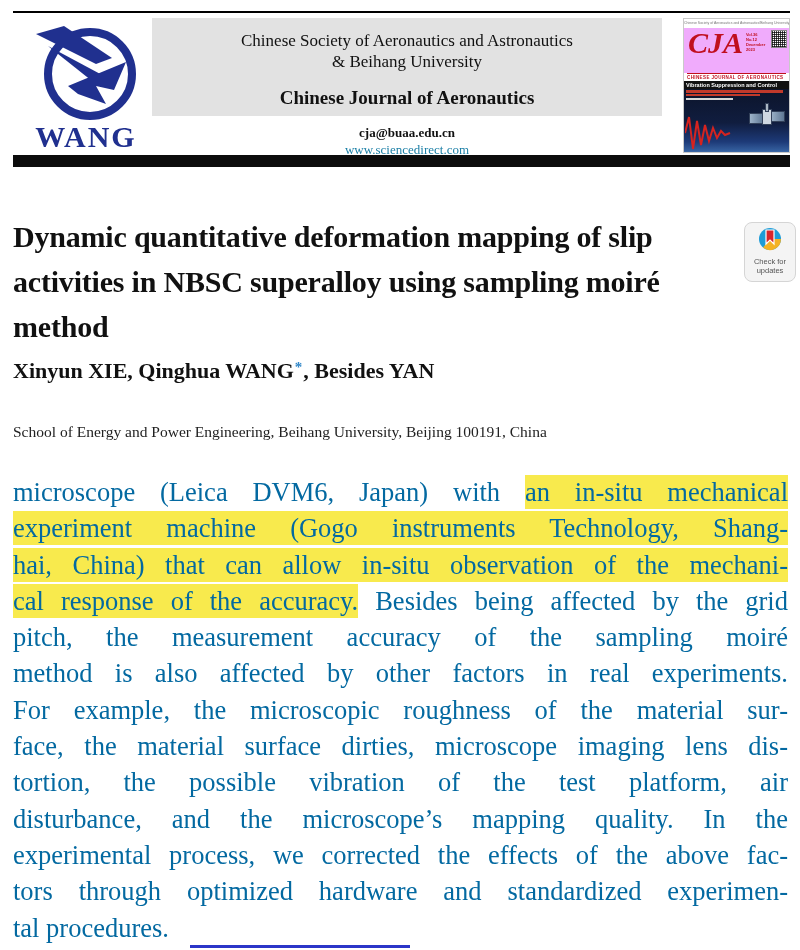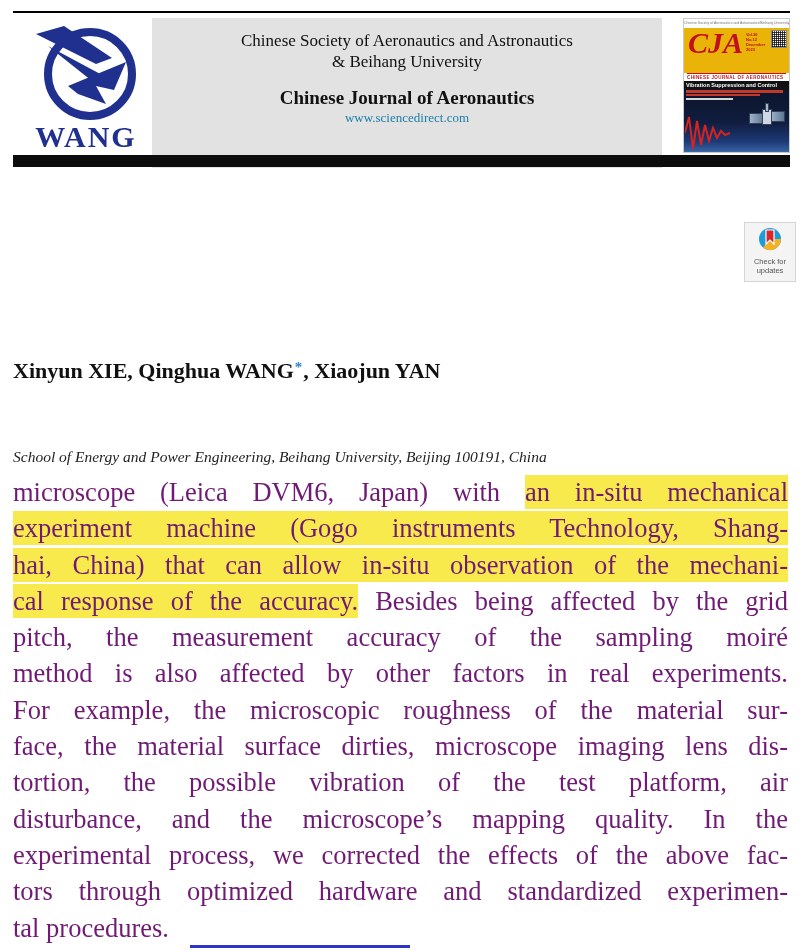--- a/index.html
+++ b/index.html
@@ -3,36 +3,36 @@
 <meta charset="utf-8">
 <style>
   html,body{margin:0;padding:0;}
   .page{position:relative;width:800px;height:950px;background:#ffffff;overflow:hidden;
         font-family:"Liberation Serif", serif;color:#111;}
 
   
   .top-rule{position:absolute;left:13px;top:11px;width:777px;height:2px;background:#000;}
   .logo-wrap{position:absolute;left:22px;top:24px;width:128px;height:128px;text-align:center;}
   .logo-text{font-weight:bold;font-size:30px;letter-spacing:2px;color:#20308F;margin-top:-4px;}
-  .graybox{position:absolute;left:152px;top:18px;width:510px;height:150px;background:#E2E2E2;
+  .graybox{position:absolute;left:152px;top:18px;width:510px;height:98px;background:#E2E2E2;
            text-align:center;}
   .soc1{font-size:17px;margin-top:13px;}
   .soc2{font-size:17px;margin-top:1px;}
   .jname{font-size:19px;font-weight:bold;margin-top:15px;}
   .email{font-size:13px;font-weight:bold;margin-top:16px;}
   .website{font-size:13px;color:#1B7FA6;margin-top:1px;}
   .black-bar{position:absolute;left:13px;top:155px;width:777px;height:12px;background:#0c0c0c;}
 
   
   .cover{position:absolute;left:683px;top:18px;width:107px;height:135px;background:#fff;
          border:1px solid #c9c9c9;box-sizing:border-box;overflow:hidden;
          font-family:"Liberation Sans", sans-serif;}
   .cover-topstrip{height:9px;overflow:hidden;font-size:3.5px;color:#777;text-align:center;
                   line-height:9px;white-space:nowrap;}
-  .cover-main{position:relative;height:45px;background:#eab308;}
+  .cover-main{position:relative;height:45px;background:#f0abfc;}
   .cja{position:absolute;left:4px;top:0px;color:#C00F1E;font-weight:bold;font-style:italic;
        font-size:30px;line-height:30px;font-family:"Liberation Serif", serif;}
   .cover-issue{position:absolute;left:62px;top:4px;width:28px;color:#C00F1E;font-size:4px;
                line-height:5px;font-weight:bold;}
   .qr{position:absolute;right:2px;top:2px;width:14px;height:16px;
       background:repeating-linear-gradient(0deg,#444 0 1px,#fff 1px 2px),
                  repeating-linear-gradient(90deg,#444 0 1px,#fff 1px 2px);
       background-blend-mode:multiply;border:1px solid #888;}
   .cover-caps{color:#C00F1E;font-size:4.5px;font-weight:bold;letter-spacing:.4px;
               border-top:1px solid #C00F1E;margin:0 3px;padding-top:1px;white-space:nowrap;}
@@ -44,30 +44,30 @@
   .cover-sub2{position:relative;margin:1px 2px 0 2px;height:2.5px;background:#c0392b;width:70%;}
   .cover-authors{position:relative;margin:2px 2px 0 2px;height:2px;background:#d8d8d8;width:45%;}
   .wave{position:absolute;left:1px;bottom:4px;}
   .sat{position:absolute;right:6px;top:22px;width:34px;height:26px;}
   .sat .panel{position:absolute;background:linear-gradient(90deg,#9db3c9,#5f7794);border:1px solid #33415a;}
 
   
   .title{position:absolute;left:13px;top:214px;width:748px;font-weight:bold;font-size:30px;
          line-height:45px;letter-spacing:-0.2px;}
   .badge{position:absolute;left:744px;top:222px;width:50px;height:58px;background:#f4f4f4;
-         border:1px solid #d5d5d5;border-radius:0;text-align:center;cursor:pointer;
+         border:1px solid #d5d5d5;border-radius:8px;text-align:center;cursor:pointer;
          font-family:"Liberation Sans", sans-serif;}
   .badge-label{font-size:7.5px;color:#555;line-height:8.5px;margin-top:2px;}
   .authors{position:absolute;left:13px;top:358px;font-weight:bold;font-size:22px;}
   .star{color:#2F86C8;font-size:15px;vertical-align:6px;padding:0 1px;}
-  .affil{position:absolute;left:13px;top:448px;font-style:italic;font-size:15.5px;color:#222;}
+  .affil{position:absolute;left:13px;top:423px;font-size:15.5px;color:#222;}
 
   
   .bodytext{position:absolute;left:13px;top:474px;width:775px;font-size:26.5px;
-            line-height:36.3px;color:#701a75;}
+            line-height:36.3px;color:#0369a1;}
   .bline{text-align:justify;text-align-last:justify;}
   .bline.last{text-align:left;text-align-last:left;}
   .hl{background:#F8EA4D;box-decoration-break:clone;padding:2px 0;}
 
   .bottom-rule{position:absolute;left:190px;top:945px;width:220px;height:3px;background:#2B35C8;}
 </style>
 </head>
 <body>
 
 <div class="page">
@@ -81,20 +81,21 @@
       <path d="M14,22 L70,52 L58,57 Z" fill="#20308F"></path>
       <path d="M34,62 L92,38 L80,66 L62,62 L72,80 L44,70 Z" fill="#20308F"></path>
     </svg>
     <div class="logo-text">WANG</div>
   </div>
 
   <div class="graybox">
     <div class="soc1">Chinese Society of Aeronautics and Astronautics</div>
     <div class="soc2">&amp; Beihang University</div>
     <div class="jname">Chinese Journal of Aeronautics</div>
+    <div class="email">cja@buaa.edu.cn</div>
     <div class="website">www.sciencedirect.com</div>
   </div>
 
   <div class="cover">
     <div class="cover-topstrip">Chinese Society of Aeronautics and Astronautics/Beihang University</div>
     <div class="cover-main">
       <div class="cja">CJA</div>
       <div class="cover-issue">
         <div>Vol.36</div>
         <div>No.12</div>
@@ -115,35 +116,40 @@
         <div class="panel" style="left:0;top:10px;width:13px;height:9px;"></div>
         <div class="panel" style="left:21px;top:8px;width:13px;height:9px;"></div>
         <div class="panel" style="left:13px;top:6px;width:8px;height:14px;background:#cfd8e2;"></div>
         <div class="panel" style="left:16px;top:0;width:2px;height:7px;background:#aab6c4;"></div>
       </div>
     </div>
   </div>
 
   <div class="black-bar"></div>
 
+  <div class="title">
+    <div>Dynamic quantitative deformation mapping of slip</div>
+    <div>activities in NBSC superalloy using sampling moiré</div>
+    <div>method</div>
+  </div>
 
   <div class="badge">
     <svg width="26" height="26" viewBox="0 0 26 26" style="margin-top:3px;">
       <circle cx="13" cy="13" r="11" fill="#1E9CD7"></circle>
       <path d="M13,13 L24,13 A11,11 0 0 1 6,21.5 Z" fill="#F4B223"></path>
       <path d="M9,4 h8 v14 l-4,-4 l-4,4 z" fill="#D8262C" stroke="#fff" stroke-width="1.2"></path>
     </svg>
     <div class="badge-label">
       <div>Check for</div>
       <div>updates</div>
     </div>
   </div>
 
   <div class="authors">
-    <span>Xinyun XIE, Qinghua WANG</span><span class="star">*</span><span>, Xiaojun YAN</span>
+    <span>Xinyun XIE, Qinghua WANG</span><span class="star">*</span><span>, Besides YAN</span>
   </div>
 
   <div class="affil">School of Energy and Power Engineering, Beihang University, Beijing 100191, China</div>
 
   <div class="bodytext">
     <div class="bline"><span>microscope (Leica DVM6, Japan) with </span><span class="hl">an in-situ mechanical</span><span></span></div>
     <div class="bline"><span></span><span class="hl">experiment machine (Gogo instruments Technology, Shang-</span><span></span></div>
     <div class="bline"><span></span><span class="hl">hai, China) that can allow in-situ observation of the mechani-</span><span></span></div>
     <div class="bline"><span></span><span class="hl">cal response of the accuracy.</span><span> Besides being affected by the grid</span></div>
     <div class="bline"><span>pitch, the measurement accuracy of the sampling moiré</span><span class="hl"></span><span></span></div>

